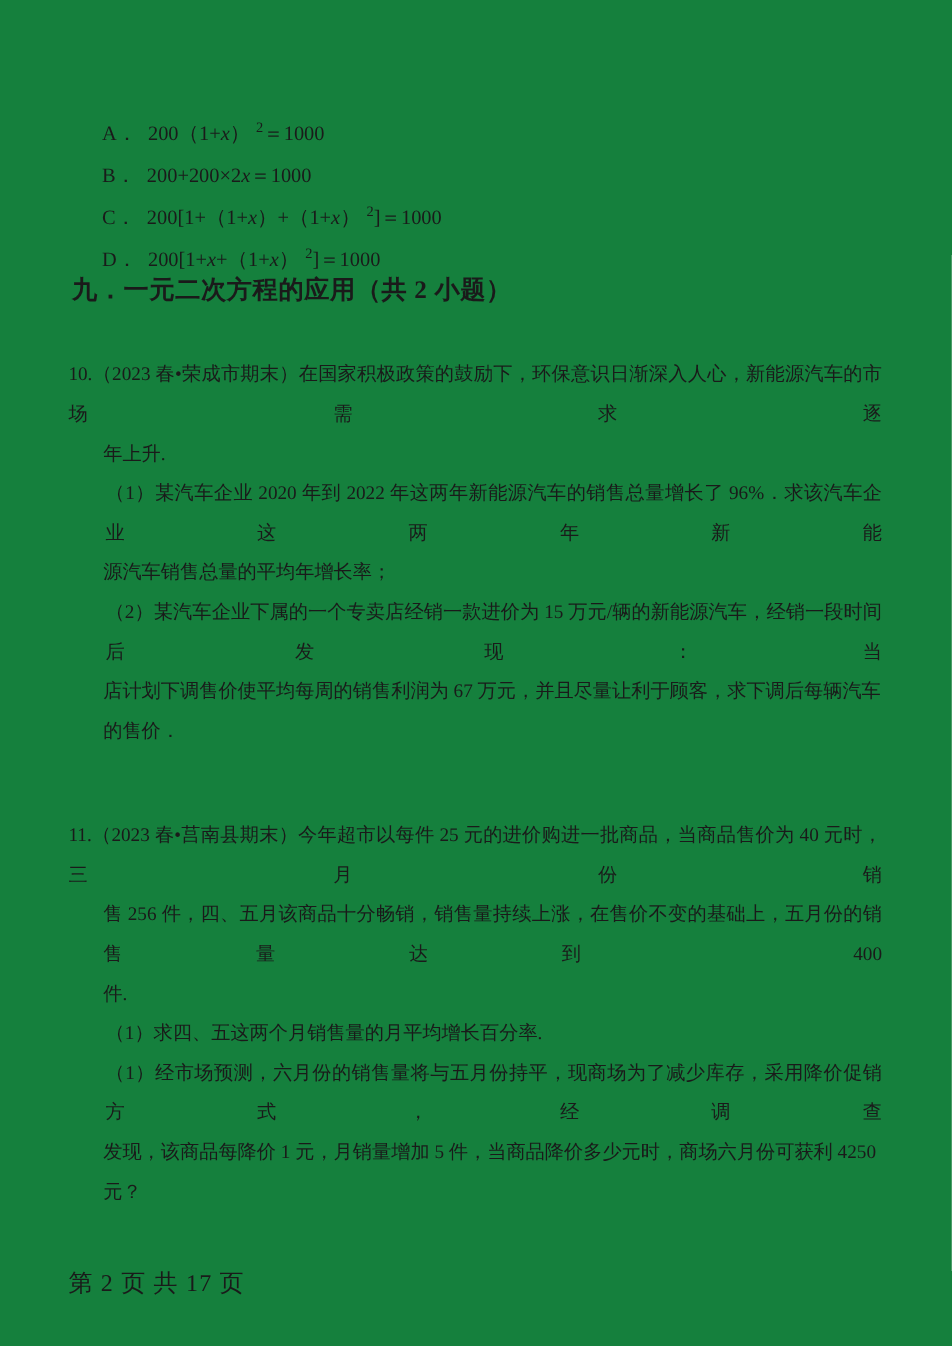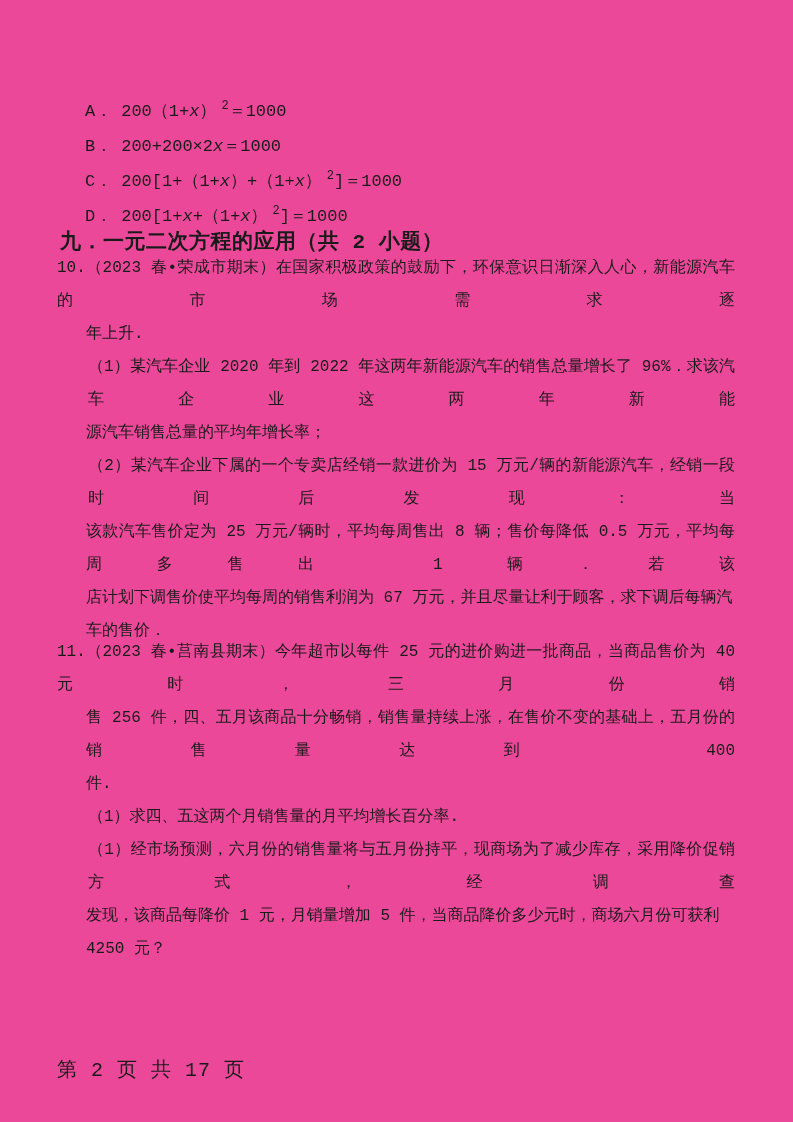--- a/index.html
+++ b/index.html
@@ -1,22 +1,22 @@
 <!DOCTYPE html>
 <html><head>
 <meta charset="utf-8">
 <style>
   html, body { margin: 0; padding: 0; }
   .page {
     position: relative;
     width: 793px;
     height: 1122px;
-    background: #ec4899;
+    background: #15803d;
     color: #1a1a1a;
-    font-family: Liberation Mono, monospace;
+    font-family: Liberation Serif, serif;
     overflow: hidden;
   }
   
   .options {
     position: absolute;
     left: 85px;
     top: 94px;
     font-size: 17px;
   }
   .option-row {
@@ -43,21 +43,21 @@
   
   .problem {
     position: absolute;
     left: 57px;
     width: 678px;
     font-size: 16px;
   }
   .p10 { top: 252px; }
   .p11 { top: 636px; }
   .line { line-height: 33px; }
-  .line.num   { padding-left: 0; }
+  .line.num   { padding-left: 0; margin-top: 44px; }
   .line.body  { padding-left: 29px; }
   .line.paren { padding-left: 31px; }
   .line.fill {
     text-align: justify;
     text-align-last: justify;
   }
   
   .footer {
     position: absolute;
     left: 57px;
@@ -79,21 +79,20 @@
     </div>
 
   <div class="section-header">九．一元二次方程的应用（共 2 小题）</div>
 
   <div class="problem p10">
       <div class="line num fill">10.（2023 春•荣成市期末）在国家积极政策的鼓励下，环保意识日渐深入人心，新能源汽车的市场需求逐</div>
       <div class="line body">年上升.</div>
       <div class="line paren fill">（1）某汽车企业 2020 年到 2022 年这两年新能源汽车的销售总量增长了 96%．求该汽车企业这两年新能</div>
       <div class="line body">源汽车销售总量的平均年增长率；</div>
       <div class="line paren fill">（2）某汽车企业下属的一个专卖店经销一款进价为 15 万元/辆的新能源汽车，经销一段时间后发现：当</div>
-      <div class="line body fill">该款汽车售价定为 25 万元/辆时，平均每周售出 8 辆；售价每降低 0.5 万元，平均每周多售出 1 辆．若该</div>
       <div class="line body">店计划下调售价使平均每周的销售利润为 67 万元，并且尽量让利于顾客，求下调后每辆汽车的售价．</div>
     </div>
 
   <div class="problem p11">
       <div class="line num fill">11.（2023 春•莒南县期末）今年超市以每件 25 元的进价购进一批商品，当商品售价为 40 元时，三月份销</div>
       <div class="line body fill">售 256 件，四、五月该商品十分畅销，销售量持续上涨，在售价不变的基础上，五月份的销售量达到 400</div>
       <div class="line body">件.</div>
       <div class="line paren">（1）求四、五这两个月销售量的月平均增长百分率.</div>
       <div class="line paren fill">（1）经市场预测，六月份的销售量将与五月份持平，现商场为了减少库存，采用降价促销方式，经调查</div>
       <div class="line body">发现，该商品每降价 1 元，月销量增加 5 件，当商品降价多少元时，商场六月份可获利 4250 元？</div>

